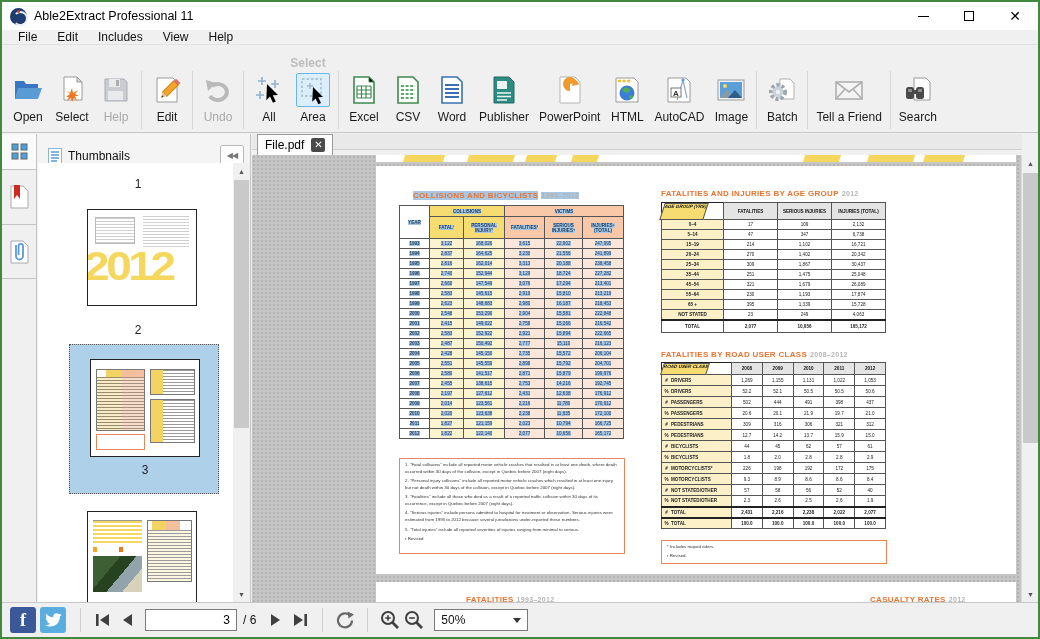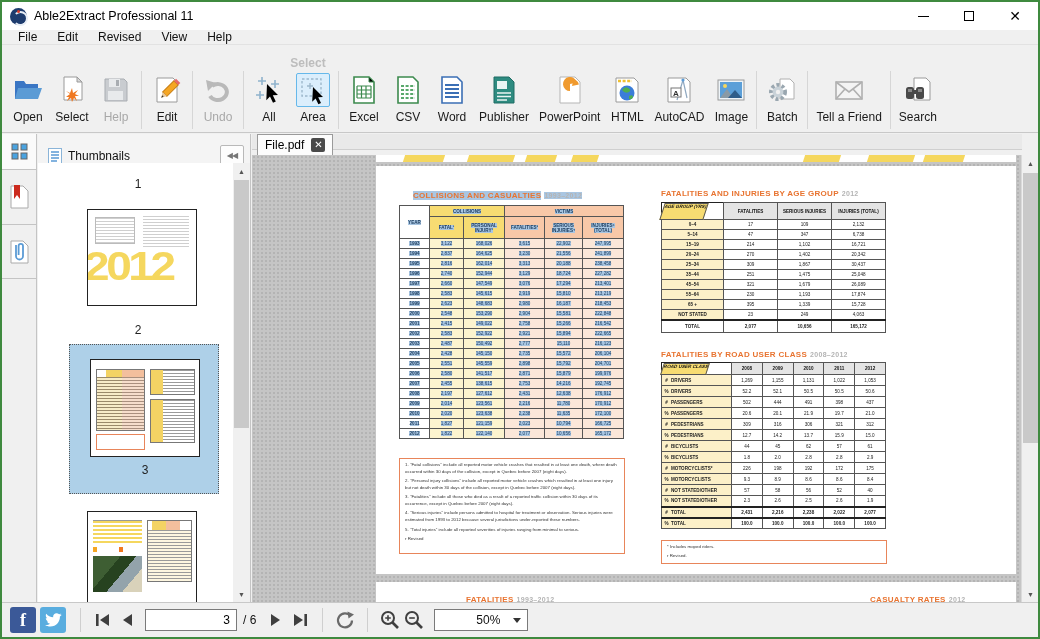--- a/index.html
+++ b/index.html
@@ -171,21 +171,21 @@
   .soc { width:26px; height:26px; border-radius:3px; display:flex; align-items:center; justify-content:center; margin-right:4px; }
   .fb { background:#3b5998; color:#fff; font-weight:bold; font-size:18px; font-family:"Liberation Serif",serif; }
   .tw { background:#59addf; }
   .st-sep { width:1px; height:24px; background:#cfcfcf; margin:0 10px; }
   .nav-btn { width:24px; height:24px; display:flex; align-items:center; justify-content:center; }
   .page-input { width:92px; height:22px; border:1px solid #7a7a7a; background:#fff; font-size:12px;
                 text-align:right; padding-right:6px; font-family:"Liberation Sans",sans-serif; }
   .page-of { font-size:12px; color:#111; margin:0 8px 0 6px; }
   .zoom-dd { width:94px; height:22px; border:1px solid #7a7a7a; background:#fff; display:flex; align-items:center;
              padding:0 6px; margin-left:8px; }
-  .zoom-dd .v { font-size:12px; color:#111;margin-left:35px; }
+  .zoom-dd .v { font-size:12px; color:#111; }
   .dd-arrow { margin-left:auto; width:0; height:0; border-left:4px solid transparent; border-right:4px solid transparent; border-top:5px solid #333; }
 </style>
 </head>
 <body>
 
 <div class="window">
 
   <div class="titlebar">
     <div class="app-icon"></div>
     <div class="title-text">Able2Extract Professional 11</div>
@@ -198,21 +198,21 @@
         </div>
       <div class="win-btn">
           <div class="glyph-close">✕</div>
         </div>
     </div>
   </div>
 
   <div class="menubar" id="menubar">
       <span class="menu-item">File</span>
       <span class="menu-item">Edit</span>
-      <span class="menu-item">Revised</span>
+      <span class="menu-item">Includes</span>
       <span class="menu-item">View</span>
       <span class="menu-item">Help</span>
     </div>
 
   <div class="toolbar">
     <div class="tb-group-label lbl-select">Select</div>
     <div class="tb-row">
 
       <div class="tb-btn">
         <div class="ic">
@@ -564,21 +564,21 @@
           <div class="yel" style="left:150px; width:30px"></div>
           <div class="yel" style="left:196px; width:26px"></div>
           <div class="yel" style="left:428px; width:36px"></div>
           <div class="yel" style="left:492px; width:46px"></div>
           <div class="yel" style="left:548px; width:40px"></div>
         </div>
 
         <div class="page p3">
 
           <div class="doc-h h-left">
-            <span class="hl">COLLISIONS AND CASUALTIES</span><span class="rng hl">1993–2012</span>
+            <span class="hl">COLLISIONS AND BICYCLISTS</span><span class="rng hl">1993–2012</span>
           </div>
 
           <table class="doc t-coll">
             <colgroup>
                 <col style="width:30px">
                 <col style="width:34px">
                 <col style="width:41px">
                 <col style="width:40px">
                 <col style="width:38px">
                 <col style="width:41px">

